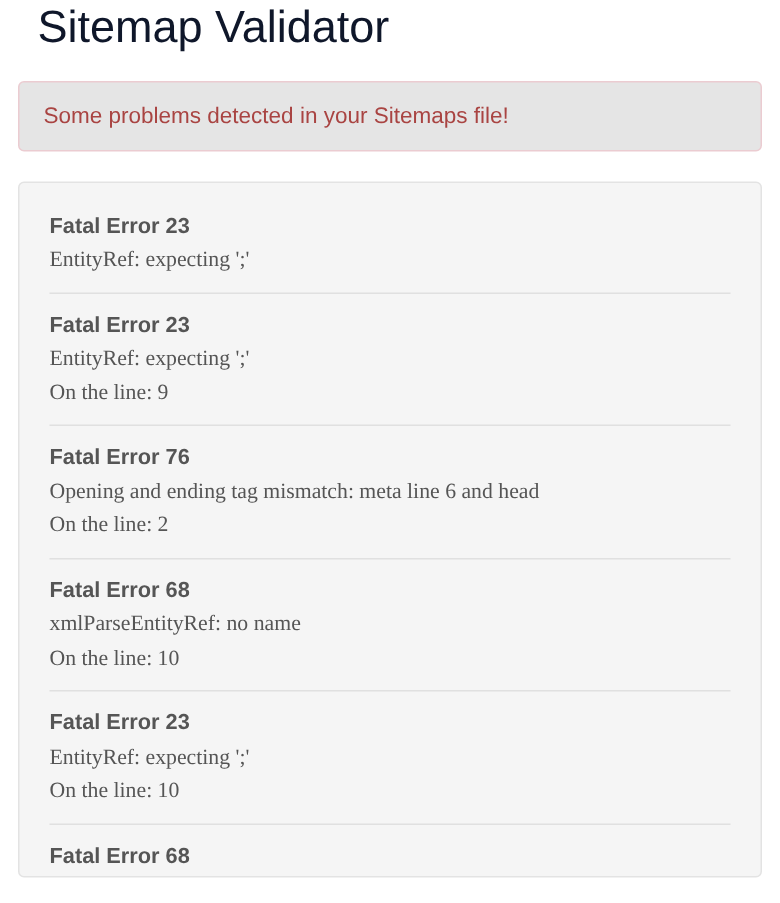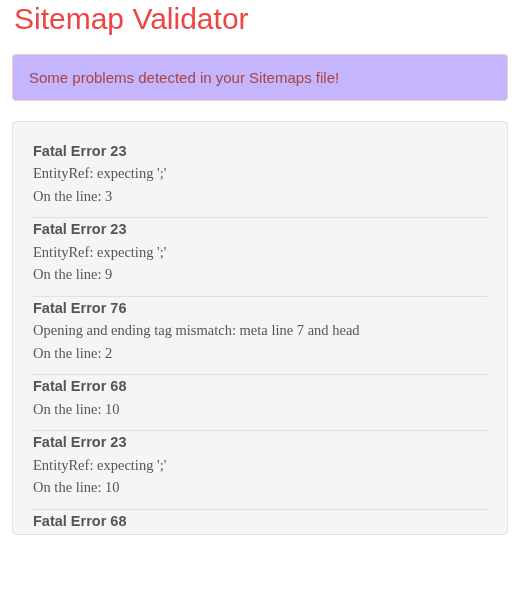--- a/index.html
+++ b/index.html
@@ -10,42 +10,42 @@
     background: #ffffff;
     color: #333;
     width: 520px;
   }
   .page {
     padding: 0 12px 6px 12px;
   }
   h1.page-title {
     font-size: 30px;
     font-weight: 500;
-    color: #ef4444;
-    margin: 2px 0 18px 2px;
+    color: #0f172a;
+    margin: 2px 0 18px 13px;
   }
   .alert {
-    background: #c4b5fd;
+    background: #e5e5e5;
     border: 1px solid #ebccd1;
     color: #a94442;
     border-radius: 4px;
     padding: 14px 16px;
     font-size: 15px;
     margin-bottom: 20px;
   }
   .panel {
     background: #f5f5f5;
     border: 1px solid #e3e3e3;
     border-radius: 4px;
     padding: 18px 20px 2px 20px;
   }
   .error-item {
     border-bottom: 1px solid #e0e0e0;
     padding: 0 0 10px 0;
-    margin-bottom: 0;
+    margin-bottom: 10px;
   }
   .error-item:last-child {
     border-bottom: none;
     margin-bottom: 0;
     padding-bottom: 0;
   }
   .error-title {
     font-weight: 700;
     color: #555;
     font-size: 14.5px;
@@ -66,37 +66,37 @@
 
   <div class="alert">
     <span>Some problems detected in your Sitemaps file!</span>
   </div>
 
   <div class="panel">
 
     <div class="error-item">
       <div class="error-title">Fatal Error 23</div>
       <div class="error-msg">EntityRef: expecting ';'</div>
-      <div class="error-line">On the line: 3</div>
     </div>
 
     <div class="error-item">
       <div class="error-title">Fatal Error 23</div>
       <div class="error-msg">EntityRef: expecting ';'</div>
       <div class="error-line">On the line: 9</div>
     </div>
 
     <div class="error-item">
       <div class="error-title">Fatal Error 76</div>
-      <div class="error-msg">Opening and ending tag mismatch: meta line 7 and head</div>
+      <div class="error-msg">Opening and ending tag mismatch: meta line 6 and head</div>
       <div class="error-line">On the line: 2</div>
     </div>
 
     <div class="error-item">
       <div class="error-title">Fatal Error 68</div>
+      <div class="error-msg">xmlParseEntityRef: no name</div>
       <div class="error-line">On the line: 10</div>
     </div>
 
     <div class="error-item">
       <div class="error-title">Fatal Error 23</div>
       <div class="error-msg">EntityRef: expecting ';'</div>
       <div class="error-line">On the line: 10</div>
     </div>
 
     <div class="error-item">

